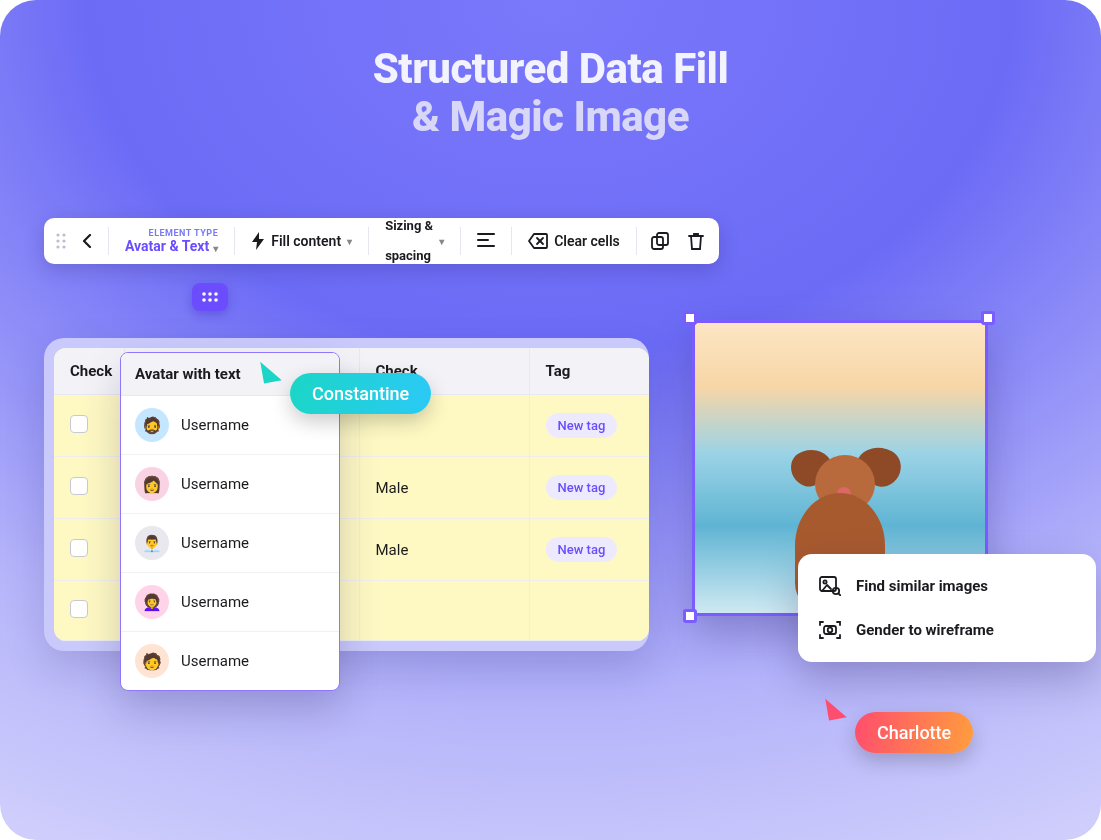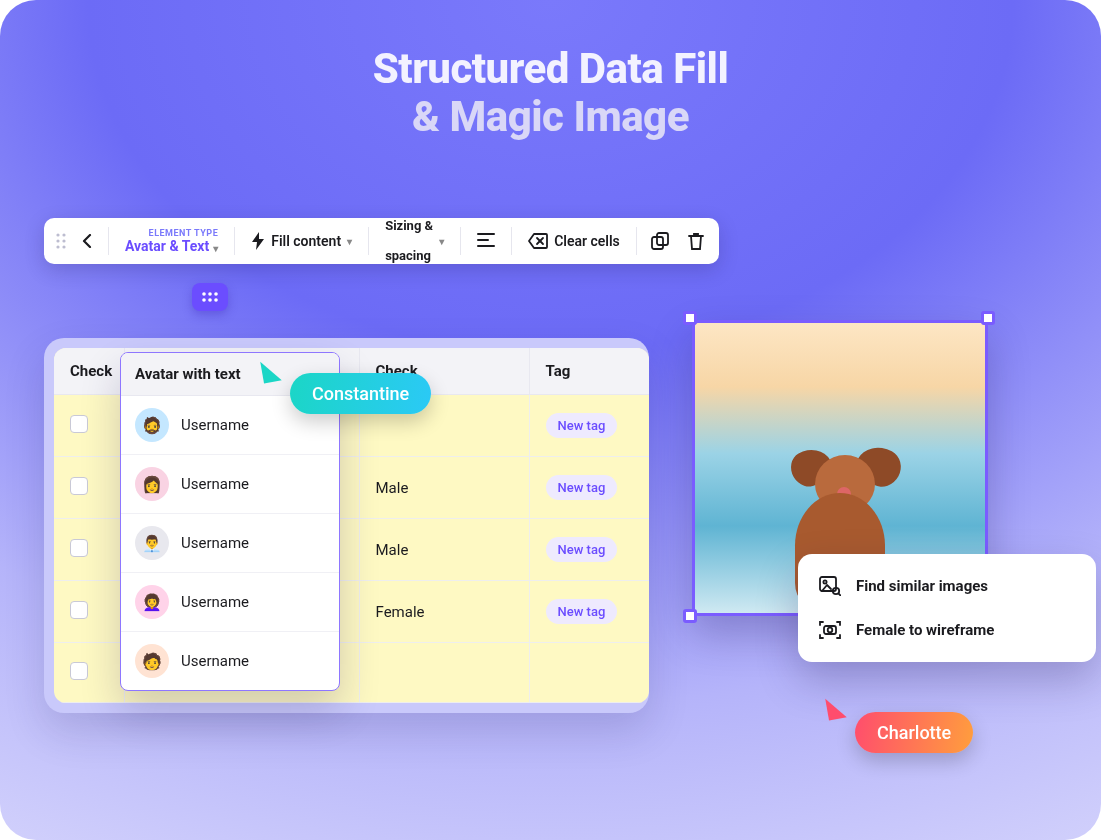--- a/index.html
+++ b/index.html
@@ -285,26 +285,20 @@
         </tr>
         <tr>
           <td><span class="chk"></span></td>
           <td></td>
           <td>Male</td>
           <td><span class="tag">New tag</span></td>
         </tr>
         <tr>
           <td><span class="chk"></span></td>
           <td></td>
-          <td>Female</td>
-          <td><span class="tag">New tag</span></td>
-        </tr>
-        <tr>
-          <td><span class="chk"></span></td>
-          <td></td>
             <td></td>
             <td></td>
         </tr>
       </tbody>
     </table>
   </div>
 
   <div class="dropdown">
     <div class="dd-head">Avatar with text</div>
     <div class="dd-item">
@@ -368,21 +362,21 @@
       <span class="ctx-ico">
         <svg width="22" height="20" viewBox="0 0 22 20" fill="none" stroke="#1b1b1f" stroke-width="1.8" stroke-linecap="round">
             <path d="M1 5 V2 H4"></path>
             <path d="M18 2 H21 V5"></path>
             <path d="M21 15 V18 H18"></path>
             <path d="M4 18 H1 V15"></path>
             <rect x="5" y="6" width="12" height="8" rx="2"></rect>
             <circle cx="11" cy="10" r="2.3"></circle>
           </svg>
       </span>
-      <span>Female to wireframe</span>
+      <span>Gender to wireframe</span>
     </div>
   </div>
 
   <div class="cursor-tri cursor-orange">
       <div class="arrow"></div>
     </div>
   <div class="user-bubble orange bubble-orange">Charlotte</div>
 
 </div>
 

